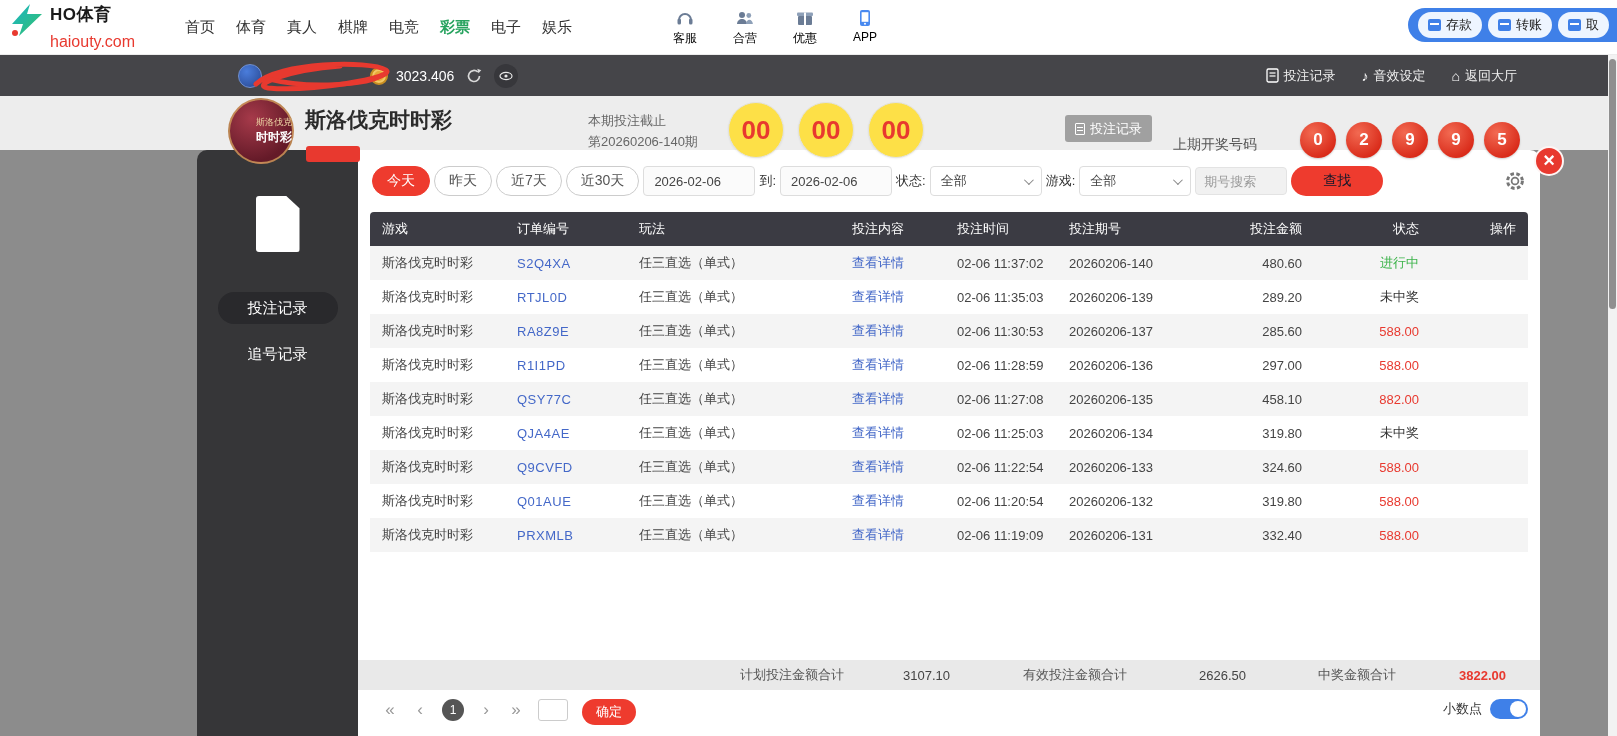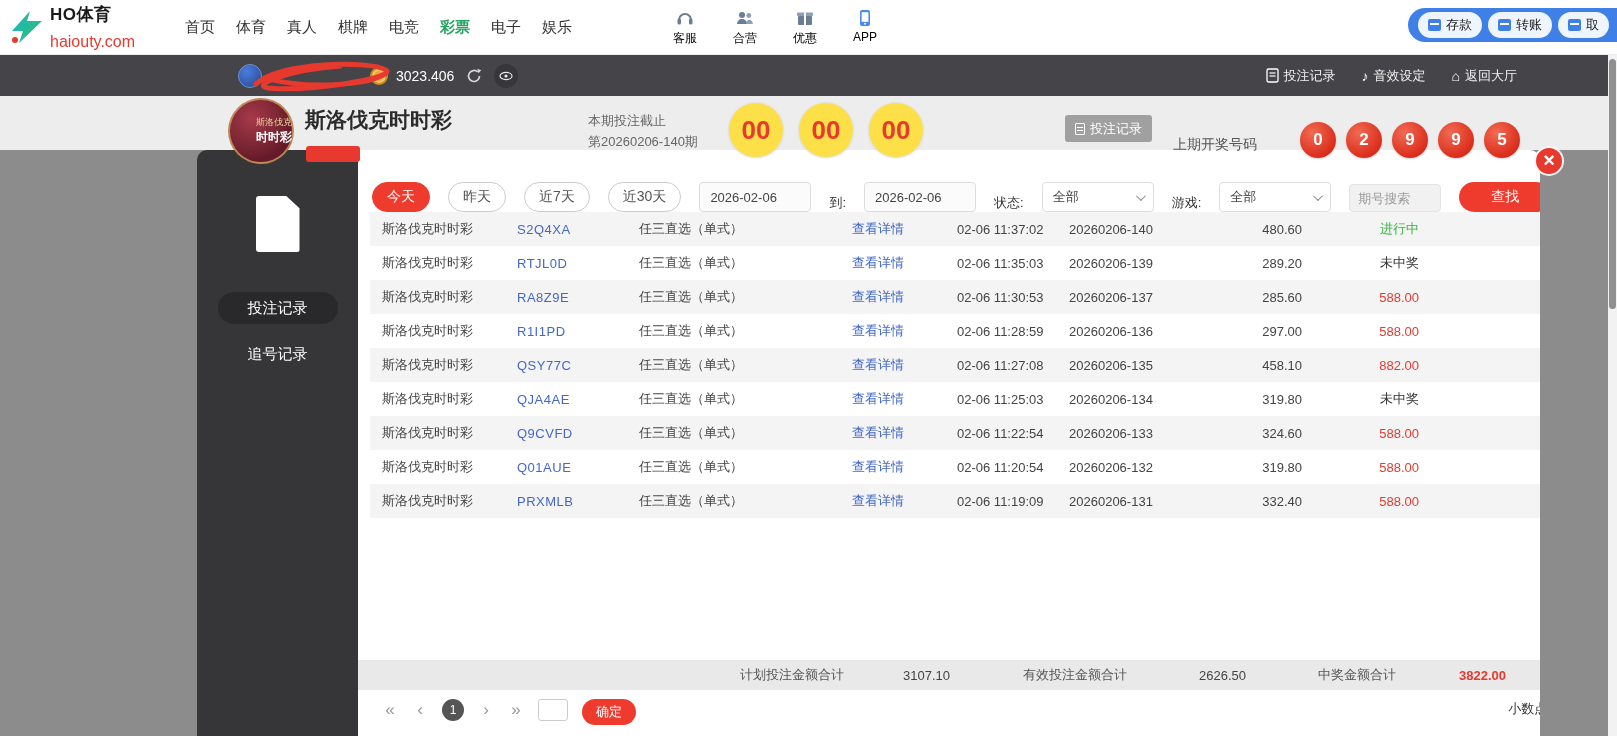--- a/index.html
+++ b/index.html
@@ -2,21 +2,21 @@
 <html><head>
 <meta charset="utf-8">
 <style>
   * { margin:0; padding:0; box-sizing:border-box; }
   html,body { width:1617px; height:736px; overflow:hidden; }
   body { position:relative; font-family:"Liberation Sans","DejaVu Sans",sans-serif; background:#fff; }
 
   
   .topnav { position:absolute; top:0; left:0; width:100%; height:55px; background:#fff;
             border-bottom:1px solid #ececec; z-index:5; display:flex; align-items:center; }
-  .logo { display:flex; align-items:center; gap:6px; margin-left:10px; cursor:pointer; }
+  .logo { display:flex; gap:6px; margin-left:10px; cursor:pointer; }
   .logo-text .brand { font-size:17px; font-weight:800; color:#1a1a1a; letter-spacing:.5px; }
   .logo-text .domain { font-size:16px; color:#e8392f; margin-top:7px; }
   .navlinks { display:flex; gap:17px; margin-left:48px; }
   .navlink { font-size:15px; color:#333; cursor:pointer; text-decoration:none; padding:4px 2px; }
   .navlink.active { color:#27a35f; font-weight:700; }
   .icon-items { display:flex; gap:14px; margin-left:88px; }
   .icon-item { width:46px; display:flex; flex-direction:column; align-items:center; gap:2px; cursor:pointer; }
   .icon-item .lab { font-size:12px; color:#000000; }
   .actions { position:absolute; right:0; top:8px; height:34px; background:#3f80e8;
              border-radius:17px 0 0 17px; display:flex; align-items:center; gap:6px; padding:0 8px 0 10px; }
@@ -81,36 +81,36 @@
   .dlg-side { width:161px; flex:none; background:rgba(47,47,50,.93); display:flex; flex-direction:column;
               align-items:center; }
   .doc-icon { width:44px; height:56px; background:#fff; border-radius:3px; margin-top:46px;
               clip-path:polygon(0 0,70% 0,100% 22%,100% 100%,0 100%); }
   .side-item { width:120px; height:32px; line-height:32px; text-align:center; color:#fff; font-size:15px;
                cursor:pointer; margin-top:14px; }
   .side-item.active { background:#29292c; border-radius:16px; margin-top:40px; }
   .dlg-main { flex:1; background:#fff; display:flex; flex-direction:column; }
 
   
-  .filters { height:62px; display:flex; align-items:flex-end; gap:18px; padding:0 14px; }
+  .filters { height:62px; display:flex; align-items:center; gap:4px; padding:0 14px; }
   .qbtn { height:30px; padding:0 14px; border-radius:15px; border:1px solid #ccc; background:#fff;
           color:#555; font-size:14px; cursor:pointer; font-family:inherit; white-space:nowrap; }
   .qbtn.active { background:#ee3b2e; border-color:#ee3b2e; color:#fff; }
   .dateinput { width:112px; height:30px; border:1px solid #ddd; border-radius:4px; background:#fbfbfb;
                font-size:13px; color:#444; display:flex; align-items:center; padding:0 10px; cursor:text; }
   .flabel { font-size:13px; color:#333; white-space:nowrap; }
   .select { width:112px; height:30px; border:1px solid #ddd; border-radius:4px; background:#fff;
             font-size:13px; color:#444; display:flex; align-items:center; justify-content:space-between;
             padding:0 10px; cursor:pointer; }
   .chev { width:7px; height:7px; border-right:1.6px solid #888; border-bottom:1.6px solid #888;
           transform:rotate(45deg) translateY(-2px); }
   .searchin { width:92px; height:28px; background:#f1f1f1; border:1px solid #e3e3e3; border-radius:4px;
               padding:0 8px; font-size:13px; color:#1d4ed8; font-family:inherit; }
   .searchin::placeholder { color:#9a9a9a; }
-  .findbtn { width:92px; height:30px; border:none; border-radius:15px; background:#ee3b2e; color:#ffffff;
+  .findbtn { width:92px; height:30px; border:none; border-radius:15px; background:#ee3b2e; color:#0f172a;
              font-size:14px; cursor:pointer; font-family:inherit; }
   .gear { margin-left:auto; cursor:pointer; display:flex; align-items:center; }
 
   
   .table { margin:0 12px; }
   .thead,.trow { display:grid; grid-template-columns:135px 122px 160px 158px 112px 135px 98px 117px 1fr;
                  align-items:center; padding:0 12px; height:34px; font-size:13px; }
   .thead { background:#3b3b43; color:#fff; border-radius:4px 4px 0 0; }
   .trow { color:#444; }
   .trow:nth-child(odd) { background:#f4f4f4; }
@@ -337,20 +337,31 @@
       <button class="findbtn">查找</button>
       <span class="gear">
         <svg width="22" height="22" viewBox="0 0 22 22">
           <circle cx="11" cy="11" r="7.4" fill="none" stroke="#777" stroke-width="3" stroke-dasharray="3.6 2.4"></circle>
           <circle cx="11" cy="11" r="3.4" fill="none" stroke="#777" stroke-width="1.7"></circle>
         </svg>
       </span>
     </div>
 
     <div class="table">
+      <div class="thead">
+          <span class="c c1">游戏</span>
+          <span class="c c2">订单编号</span>
+          <span class="c c3">玩法</span>
+          <span class="c c4">投注内容</span>
+          <span class="c c5">投注时间</span>
+          <span class="c c6">投注期号</span>
+          <span class="c c7">投注金额</span>
+          <span class="c c8">状态</span>
+          <span class="c c9">操作</span>
+        </div>
       <div class="tbody">
           <div class="trow">
             <span class="c c1">斯洛伐克时时彩</span>
             <span class="c c2 blue cell-order">S2Q4XA</span>
             <span class="c c3">任三直选（单式）</span>
             <span class="c c4 blue view-link">查看详情</span>
             <span class="c c5">02-06 11:37:02</span>
             <span class="c c6">20260206-140</span>
             <span class="c c7">480.60</span>
             <span class="c c8 st-running">进行中</span>

